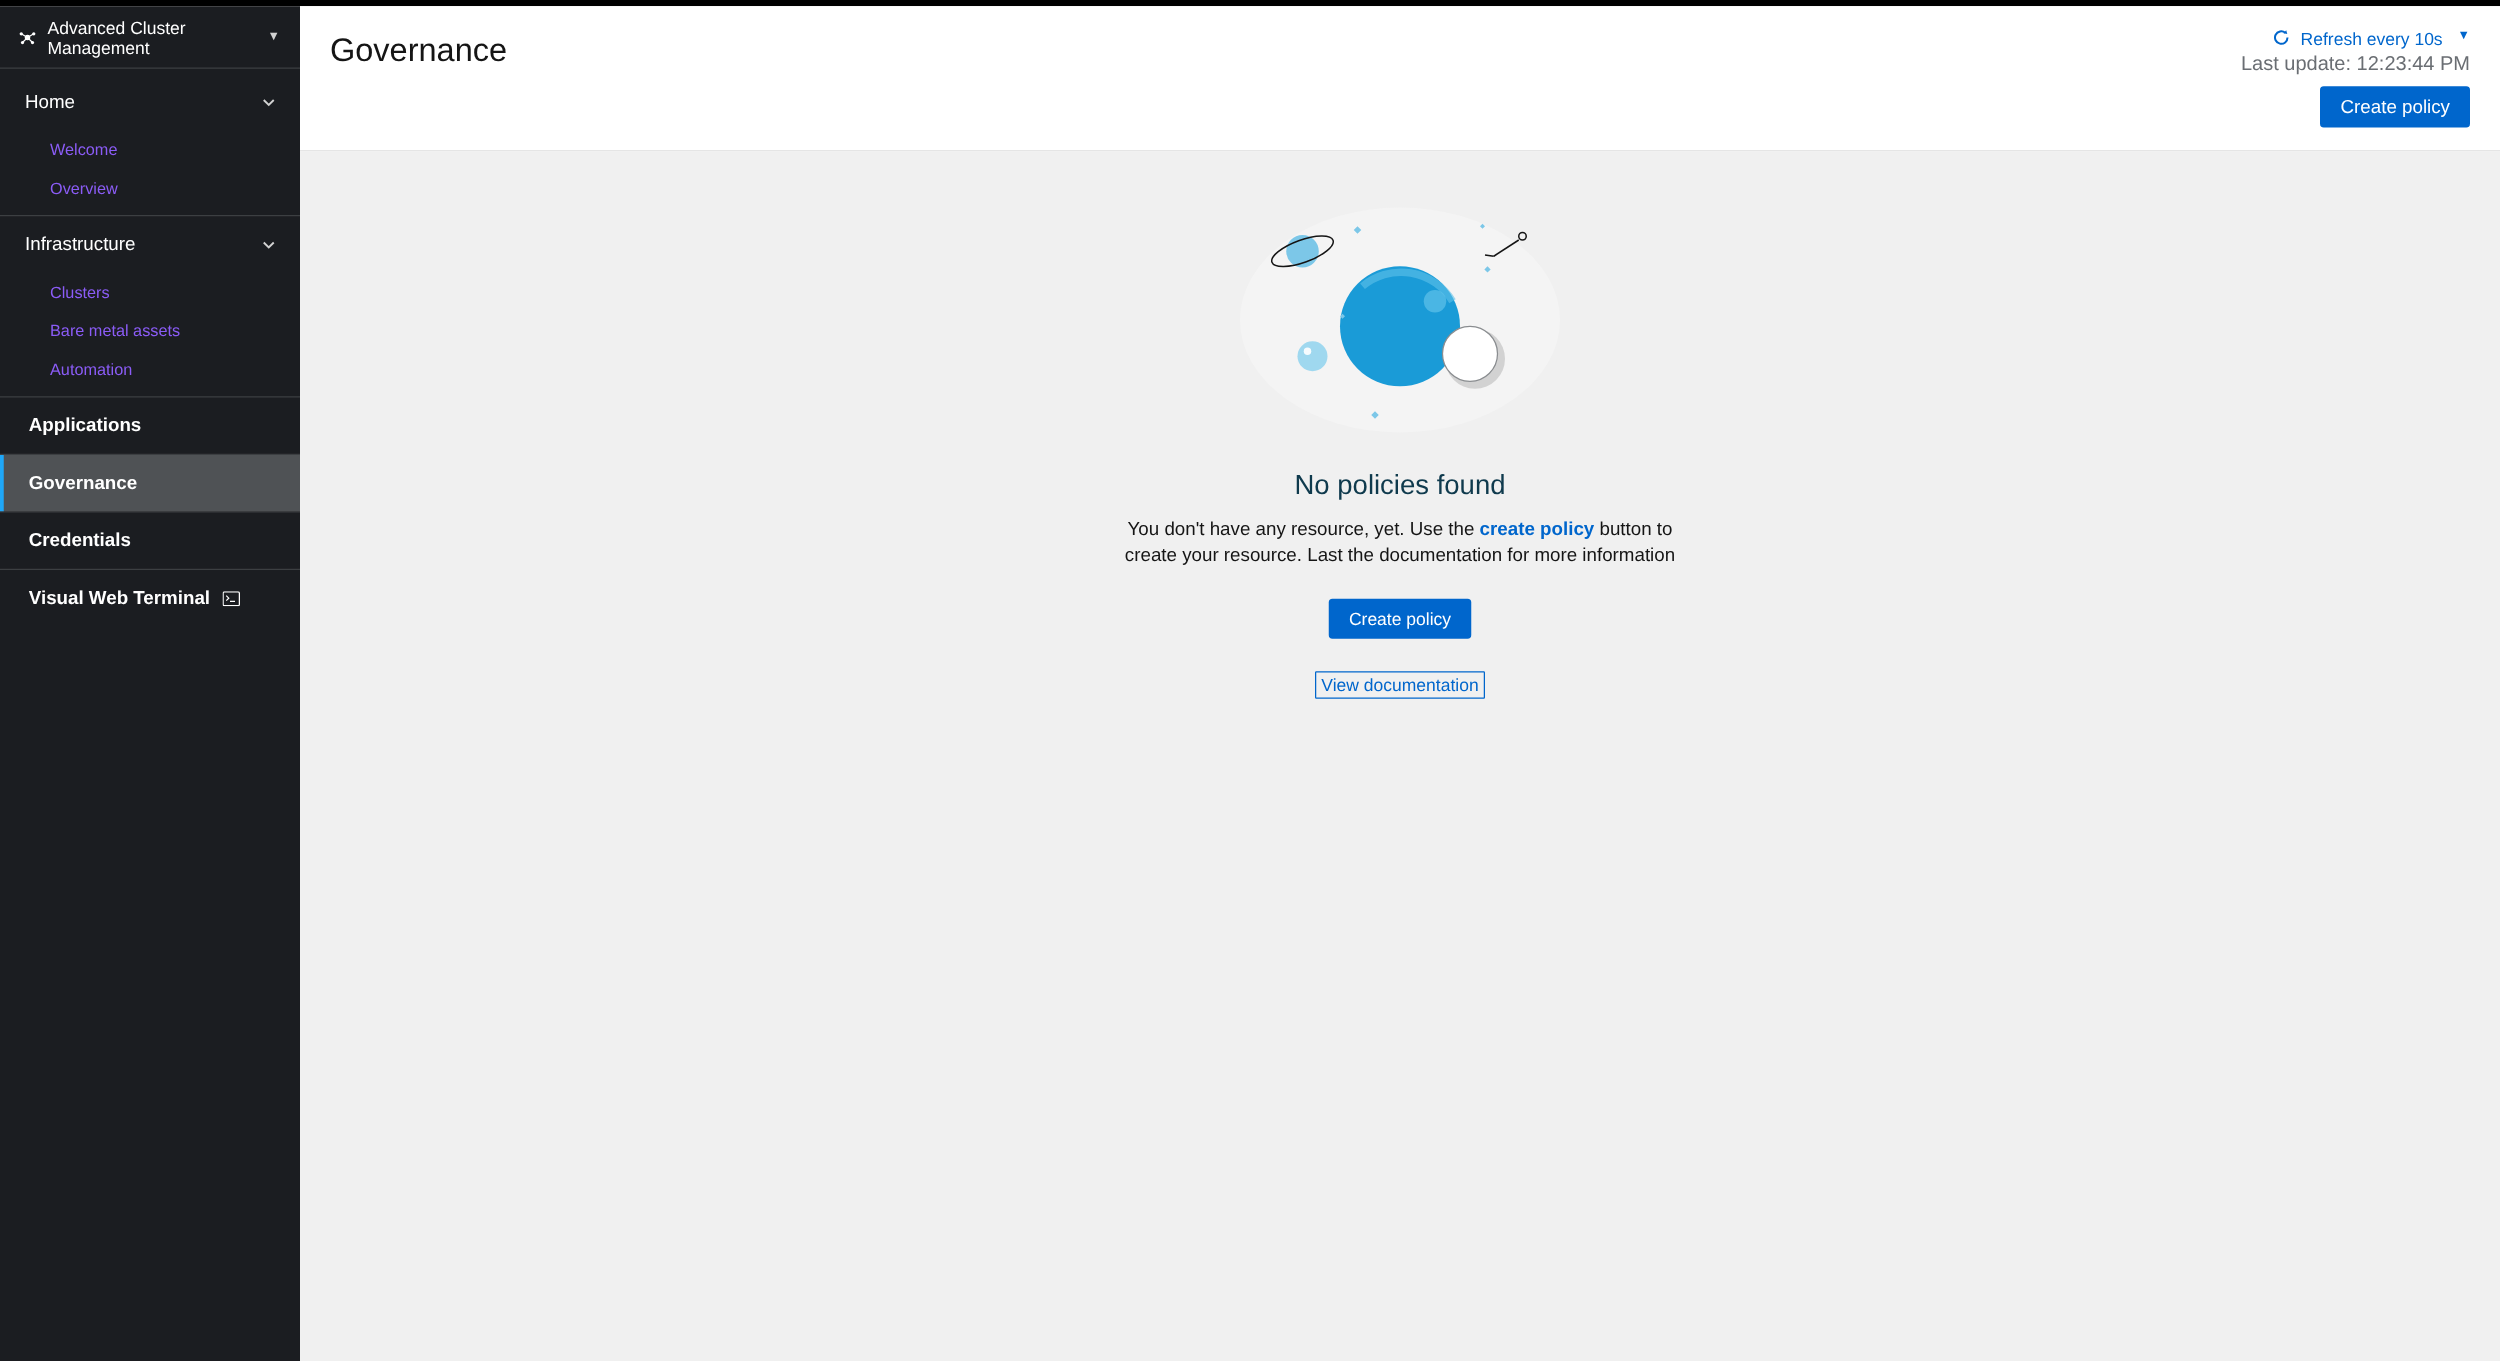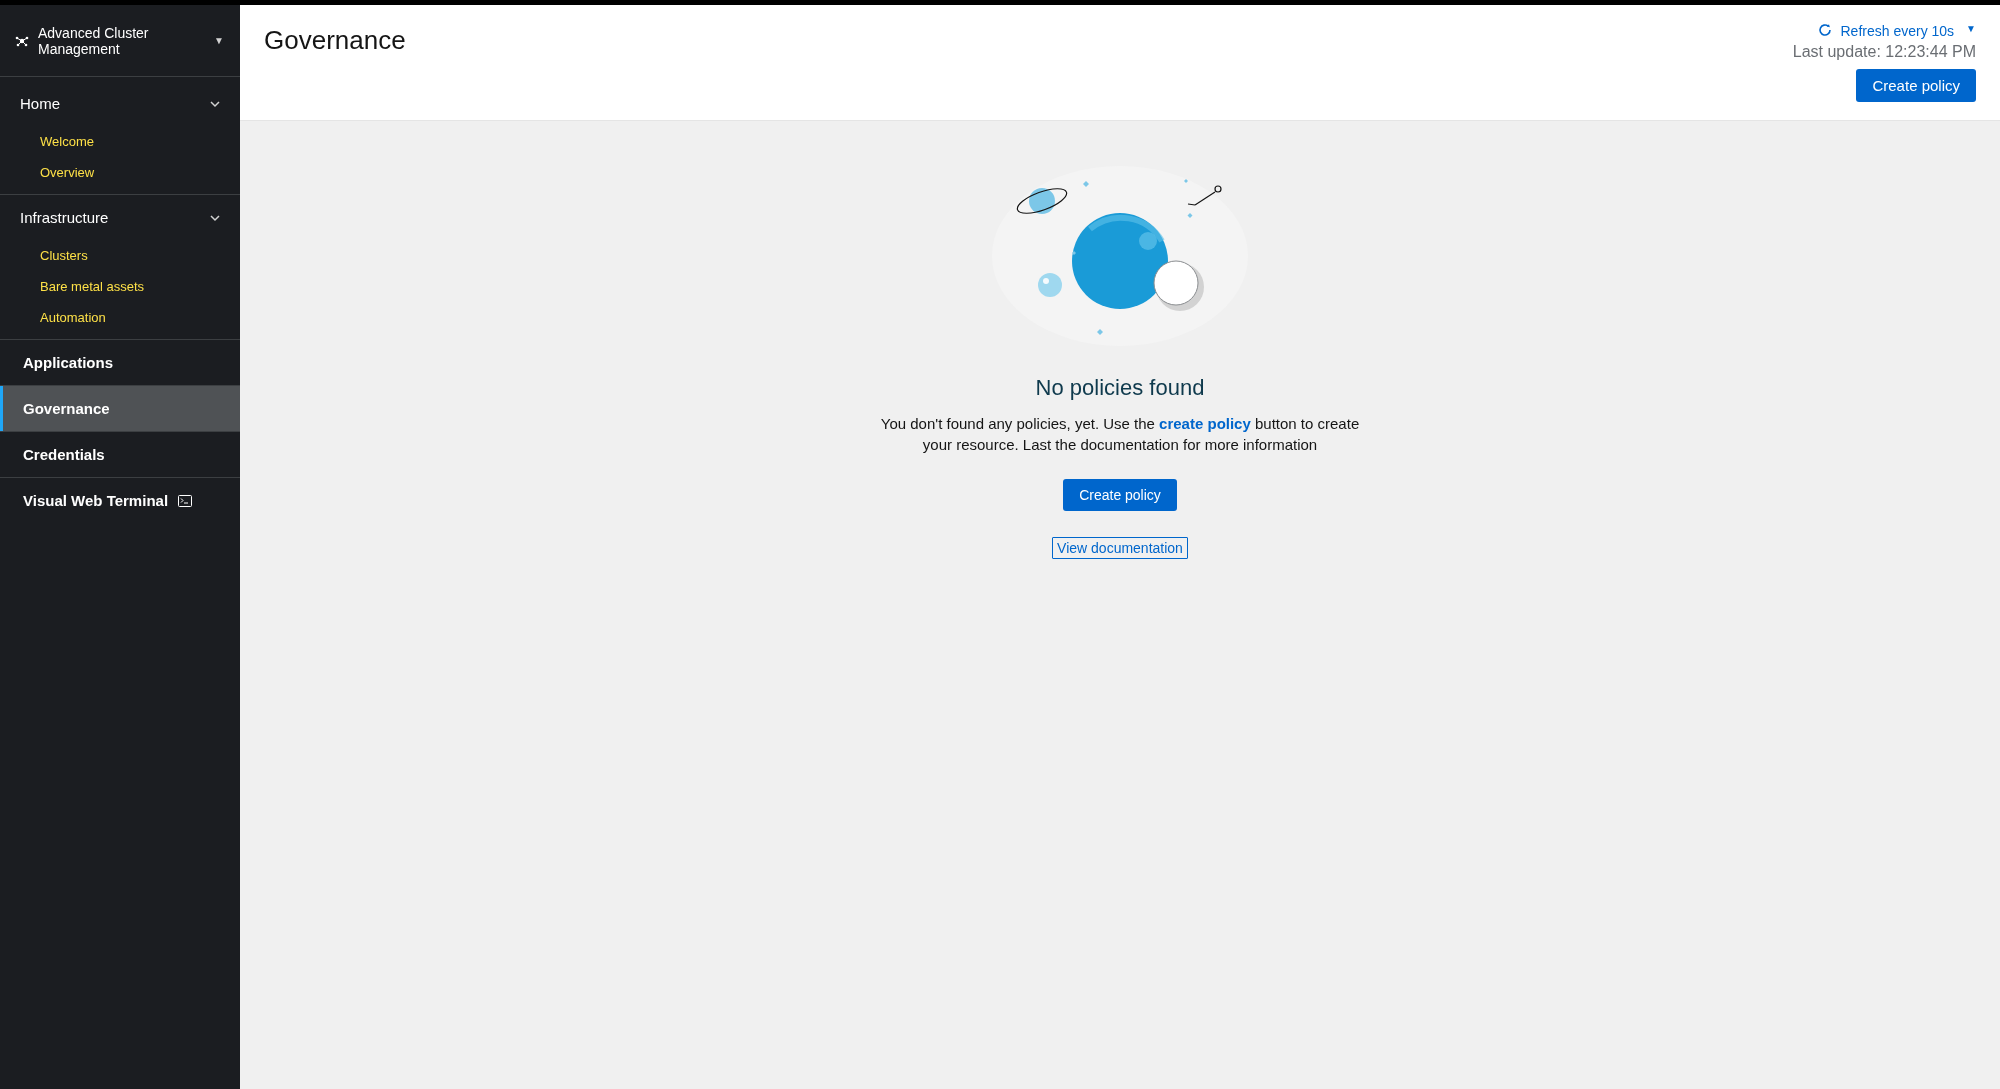--- a/index.html
+++ b/index.html
@@ -10,39 +10,39 @@
   .masthead { height: 5px; background: #000; flex: 0 0 auto; }
 
   .app-body { flex: 1 1 auto; display: flex; min-height: 0; }
 
   
   .sidebar {
     width: 240px; background: #1b1d21; color: #fff; display: flex; flex-direction: column;
     flex: 0 0 240px; font-size: 14px;
   }
   .product-switcher {
-    display: flex; align-items: center; height: 72px; padding: 0 16px 0 14px;
+    display: flex; align-items: center; height: 50px; padding: 0 16px 0 14px;
     border-bottom: 1px solid #3c3f42; cursor: pointer;
   }
   .product-switcher .ps-icon { width: 16px; margin-right: 8px; display:flex; align-items:center; }
   .product-switcher .ps-label { flex: 1; font-size: 14px; }
   .product-switcher .ps-caret { font-size: 10px; color: #d2d2d2; }
 
   .nav { padding-top: 4px; }
   .nav-section { border-bottom: 1px solid #3c3f42; }
   .nav-section:last-child { border-bottom: none; }
   .nav-section-header {
     display: flex; align-items: center; padding: 14px 20px; cursor: pointer;
     font-size: 15px; color: #fff; gap: 46px;
   }
   .nav-section-header .label { flex: 1; }
   .nav-section-header .chev { font-size: 11px; color: #d2d2d2; }
   .nav-sub { padding-bottom: 6px; }
   .nav-sub-item {
-    padding: 8px 20px 8px 40px; font-size: 13px; color: #fde047; cursor: pointer;
+    padding: 8px 20px 8px 40px; font-size: 13px; color: #8b5cf6; cursor: pointer;
   }
   .nav-item {
     display: flex; align-items: center; padding: 14px 20px; cursor: pointer;
     font-size: 15px; color: #fff; border-left: 3px solid transparent; font-weight: bold;
   }
   .nav-item.selected {
     background: #4f5255; border-left-color: #1fa7f8;
   }
   .nav-item .trail-icon { margin-left: 10px; display:flex; }
 
@@ -227,21 +227,21 @@
             <path d="M200 52 l2.5 2.5 l-2.5 2.5 l-2.5 -2.5 z" fill="#7cc7e8"></path>
             <path d="M84 90 l2 2 l-2 2 l-2 -2 z" fill="#7cc7e8"></path>
             <path d="M110 168 l3 3 l-3 3 l-3 -3 z" fill="#7cc7e8"></path>
             <path d="M196 18 l2 2 l-2 2 l-2 -2 z" fill="#7cc7e8"></path>
           </svg>
         </div>
 
         <h2 class="empty-title">No policies found</h2>
 
         <p class="empty-desc">
-          <span>You don't found any policies, yet. Use the </span><span class="inline-link">create policy</span><span> button to create your resource. Last the documentation for more information</span>
+          <span>You don't have any resource, yet. Use the </span><span class="inline-link">create policy</span><span> button to create your resource. Last the documentation for more information</span>
         </p>
 
         <div class="empty-actions">
           <button class="btn-primary">Create policy</button>
           <br>
           <button class="link-secondary">View documentation</button>
         </div>
 
       </div>
     </div>

